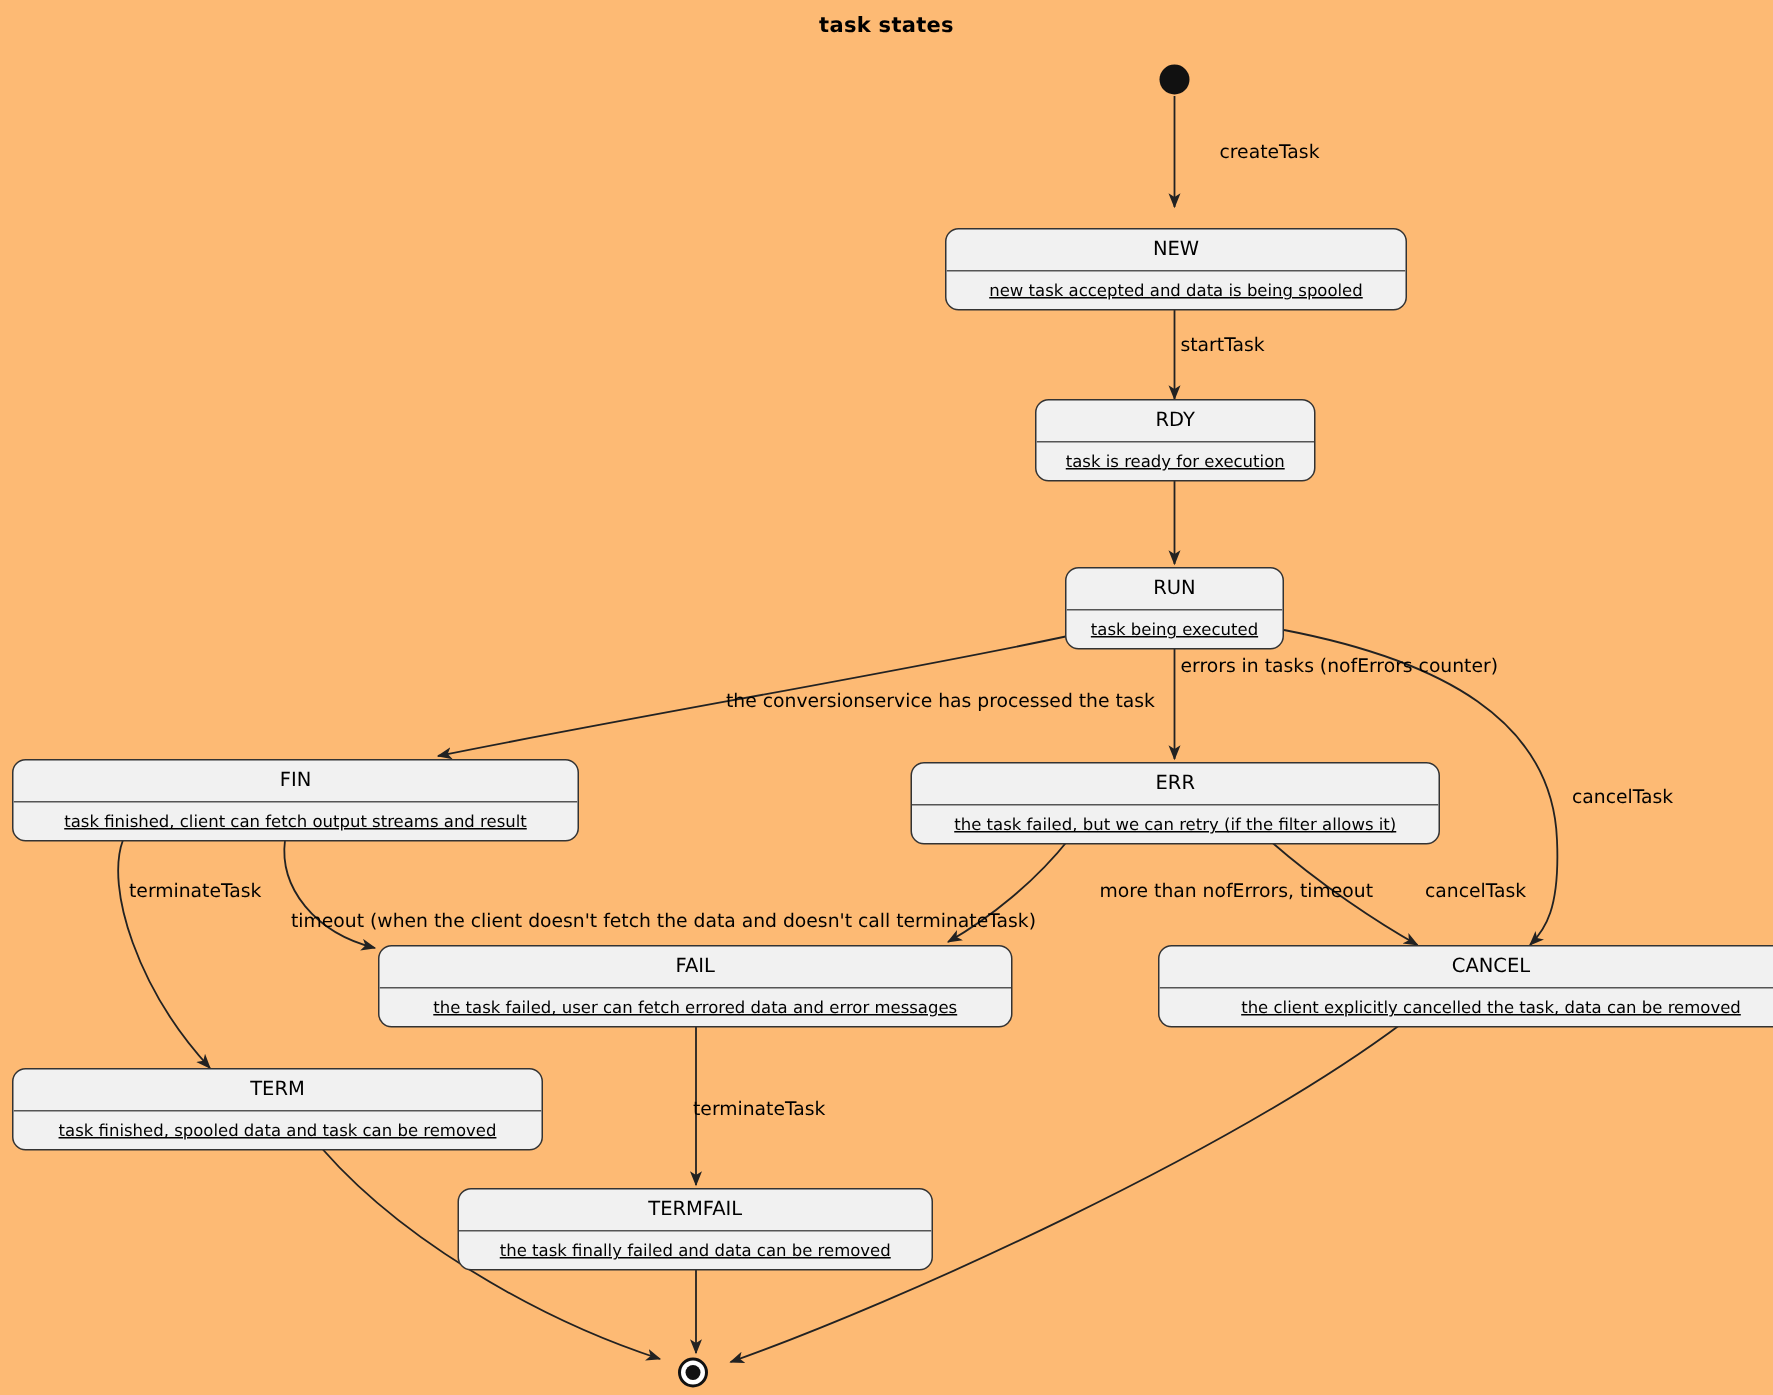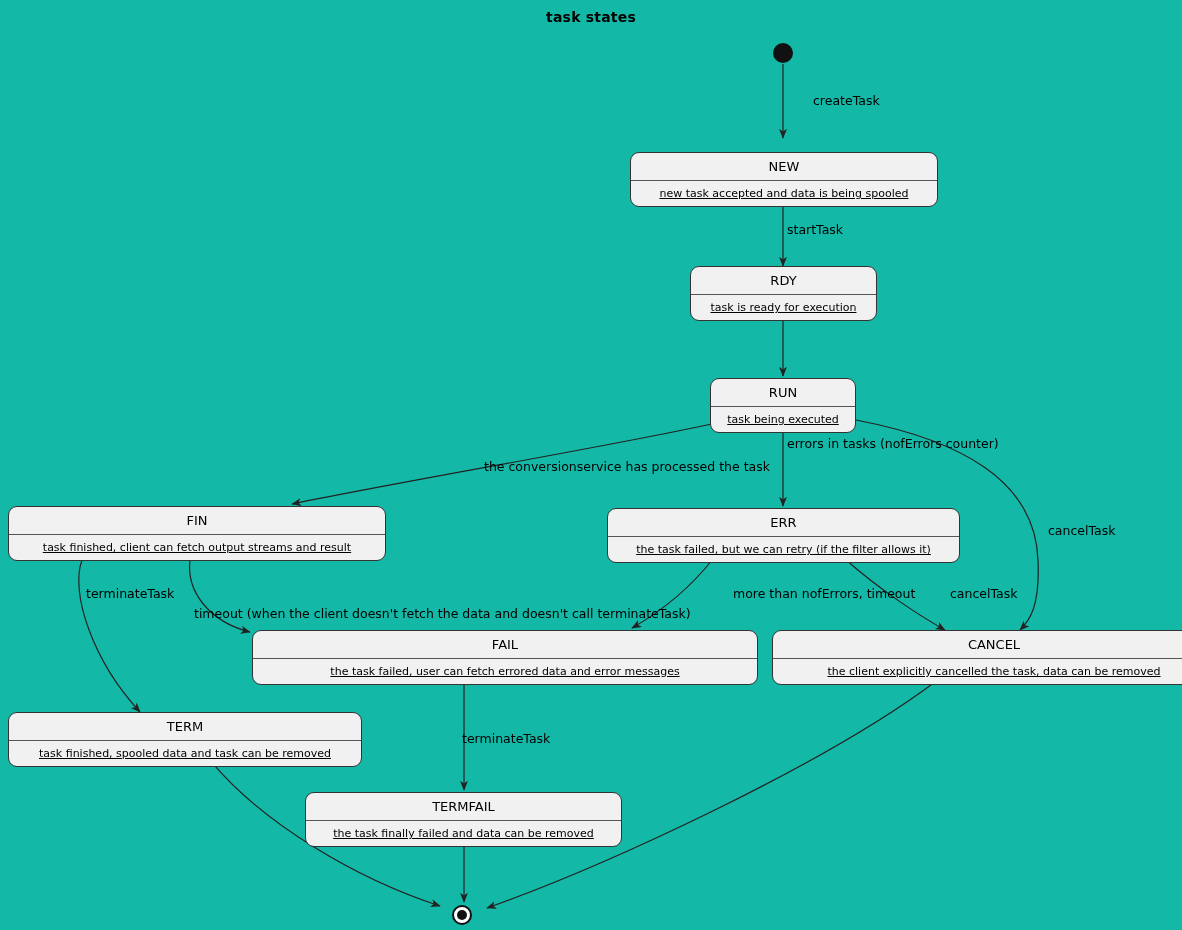--- a/index.html
+++ b/index.html
@@ -4,21 +4,21 @@
 <style>
   html, body {
     margin: 0;
     padding: 0;
     background: #FFFFFF;
   }
   #canvas {
     position: relative;
     width: 1182px;
     height: 930px;
-    background: #14b8a6;
+    background: #fdba74;
     font-family: "DejaVu Sans", sans-serif;
     overflow: hidden;
   }
   #title {
     position: absolute;
     left: 0;
     top: 9px;
     width: 1182px;
     text-align: center;
     font-size: 14px;
@@ -164,21 +164,21 @@
   <div class="state" style="left:8px; top:506px; width:378px;">
     <div class="s-title">FIN</div>
     <div class="s-body">task finished, client can fetch output streams and result</div>
   </div>
 
   <div class="state" style="left:607px; top:508px; width:353px;">
     <div class="s-title">ERR</div>
     <div class="s-body">the task failed, but we can retry (if the filter allows it)</div>
   </div>
 
-  <div class="state" style="left:252px; top:630px; width:506px;">
+  <div class="state" style="left:252px; top:630px; width:423px;">
     <div class="s-title">FAIL</div>
     <div class="s-body">the task failed, user can fetch errored data and error messages</div>
   </div>
 
   <div class="state" style="left:772px; top:630px; width:444px;">
     <div class="s-title">CANCEL</div>
     <div class="s-body">the client explicitly cancelled the task, data can be removed</div>
   </div>
 
   <div class="state" style="left:8px; top:712px; width:354px;">

